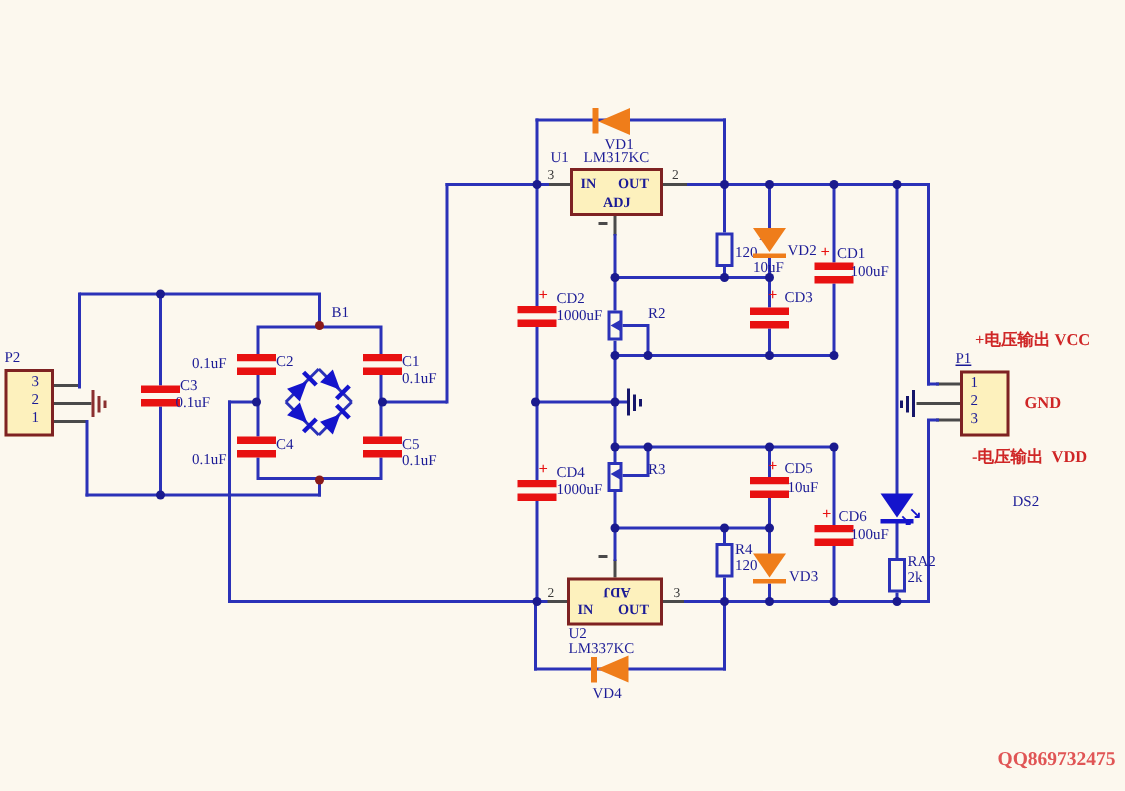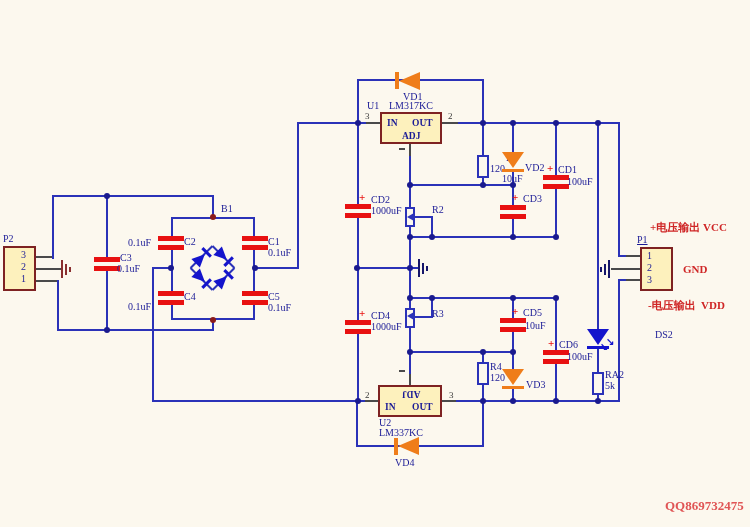--- a/index.html
+++ b/index.html
@@ -260,21 +260,21 @@
   <div class="res" style="left:477px;top:155px;"></div>
   <div class="t" style="left:506px;top:152px;">R1</div>
   <div class="t" style="left:490px;top:163px;">120</div>
 
   <div class="res" style="left:477px;top:362px;"></div>
   <div class="t" style="left:490px;top:361px;">R4</div>
   <div class="t" style="left:490px;top:372px;">120</div>
 
   <div class="res" style="left:592px;top:372px;"></div>
   <div class="t" style="left:605px;top:369px;">RA2</div>
-  <div class="t" style="left:605px;top:380px;">5k</div>
+  <div class="t" style="left:605px;top:380px;">2k</div>
 
   <div class="pot" style="left:405px;top:207px;"></div>
   <div class="ah" style="left:407px;top:213px;"></div>
   <div class="t" style="left:432px;top:204px;">R2</div>
 
   <div class="pot" style="left:405px;top:308px;"></div>
   <div class="ah" style="left:407px;top:312px;"></div>
   <div class="t" style="left:432px;top:308px;">R3</div>
 
   <div class="dhb" style="left:395px;top:72px;"></div>
@@ -290,21 +290,21 @@
   <div class="t" style="left:526px;top:379px;">VD3</div>
 
   <div class="dhb" style="left:394px;top:438px;"></div>
   <div class="dht" style="left:398px;top:437px;"></div>
   <div class="t" style="left:395px;top:457px;">VD4</div>
 
   <div class="ledt" style="left:587px;top:329px;"></div>
   <div class="ledb" style="left:587px;top:346px;"></div>
   <div class="ledar" style="left:600px;top:341px;">↘</div>
   <div class="ledar" style="left:606px;top:336px;">↘</div>
-  <div class="t" style="left:620px;top:329px;padding-left:35px;">DS2</div>
+  <div class="t" style="left:640px;top:329px;padding-left:35px;">DS2</div>
 
   <div class="gb" style="left:61px;top:260px;width:2px;height:18px;background:#8a2f2f;"></div>
   <div class="gb" style="left:65px;top:264px;width:2px;height:11px;background:#8a2f2f;"></div>
   <div class="gb" style="left:69px;top:267px;width:2px;height:5px;background:#8a2f2f;"></div>
 
   <div class="gb" style="left:418px;top:259px;width:2px;height:18px;background:#16166a;"></div>
   <div class="gb" style="left:422px;top:263px;width:2px;height:11px;background:#16166a;"></div>
   <div class="gb" style="left:426px;top:266px;width:2px;height:5px;background:#16166a;"></div>
 
   <div class="gb" style="left:608px;top:260px;width:2px;height:18px;background:#16166a;"></div>

